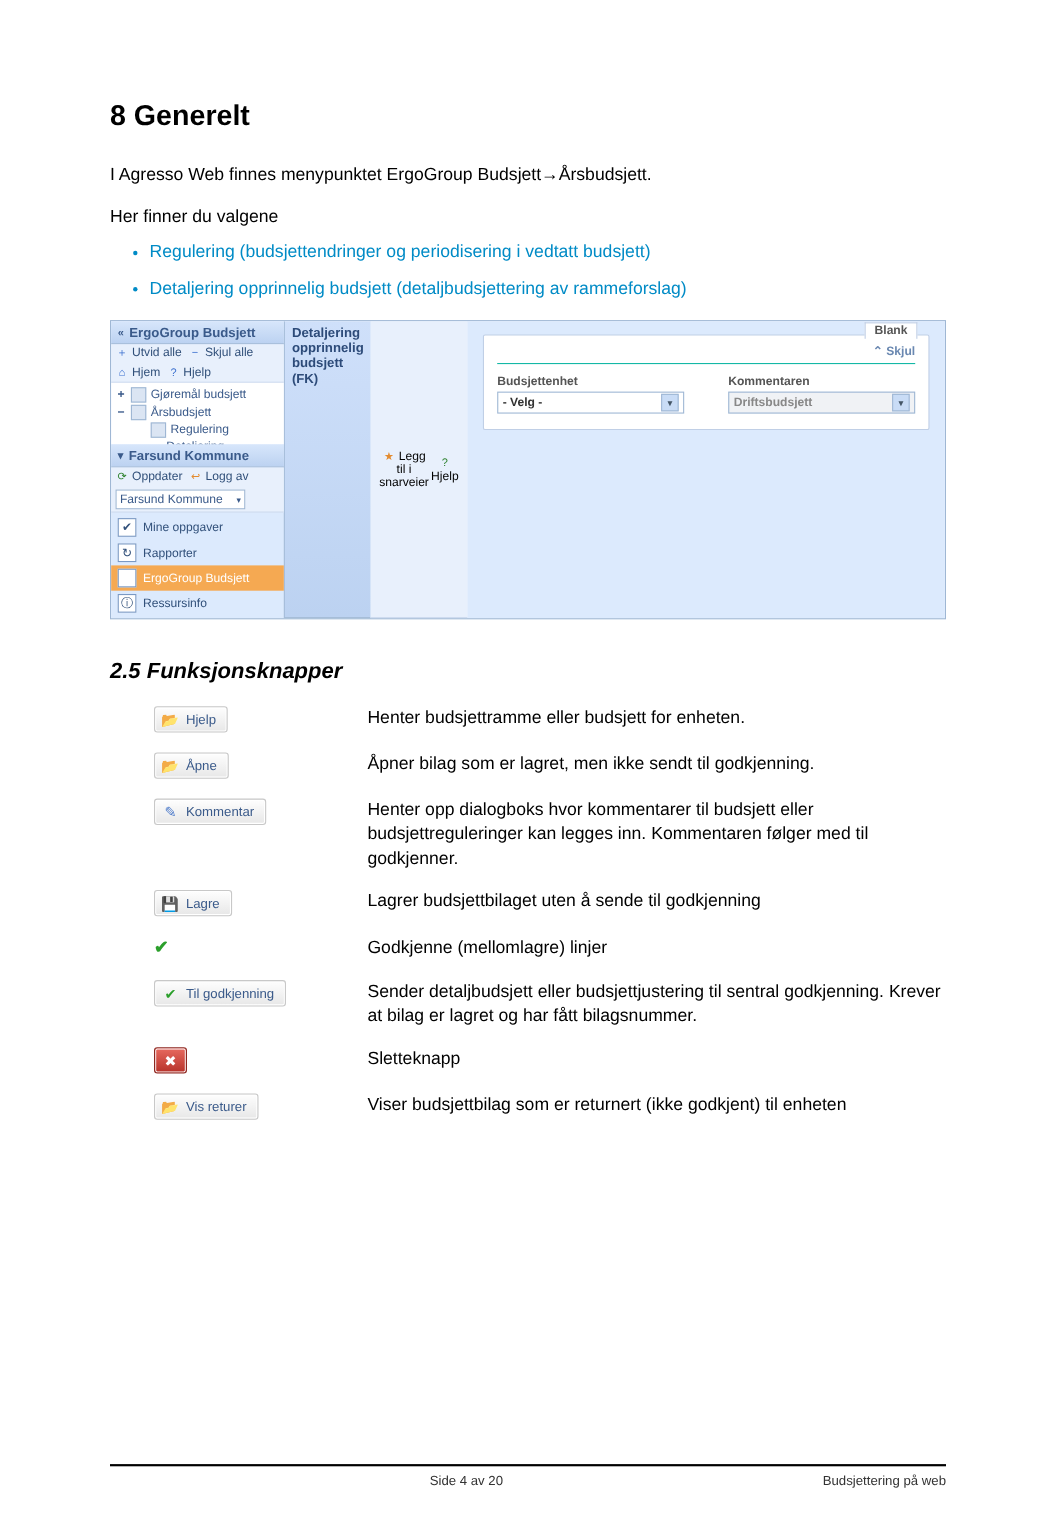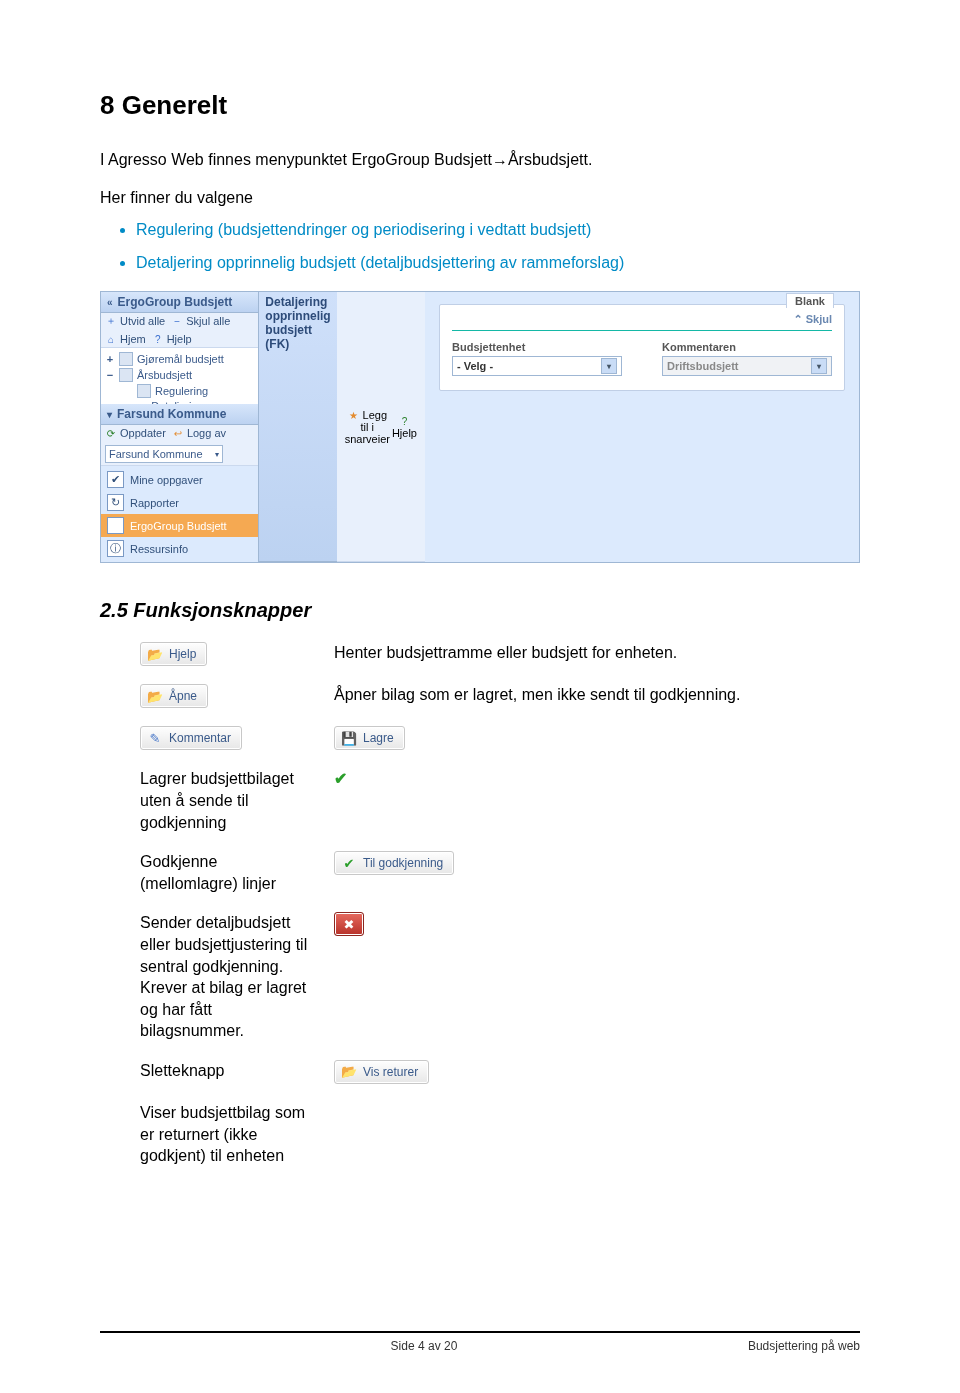--- a/index.html
+++ b/index.html
@@ -345,20 +345,21 @@
       <div class="desc">Henter budsjettramme eller budsjett for enheten.</div>
       <div><span class="btn-chip">
           <span class="bico" style="color:#d99a34;">📂</span>
           <span>Åpne</span>
         </span></div>
       <div class="desc">Åpner bilag som er lagret, men ikke sendt til godkjenning.</div>
       <div><span class="btn-chip">
           <span class="bico" style="color:#4b79c9;">✎</span>
           <span>Kommentar</span>
         </span></div>
+      <div class="desc">Henter opp dialogboks hvor kommentarer til budsjett eller budsjettreguleringer kan legges inn. Kommentaren følger med til godkjenner.</div>
       <div><span class="btn-chip">
           <span class="bico" style="color:#4b79c9;">💾</span>
           <span>Lagre</span>
         </span></div>
       <div class="desc">Lagrer budsjettbilaget uten å sende til godkjenning</div>
       <div><span class="tick-green">✔</span></div>
       <div class="desc">Godkjenne (mellomlagre) linjer</div>
       <div><span class="btn-chip">
           <span class="bico" style="color:#2b9f2b;">✔</span>
           <span>Til godkjenning</span>

